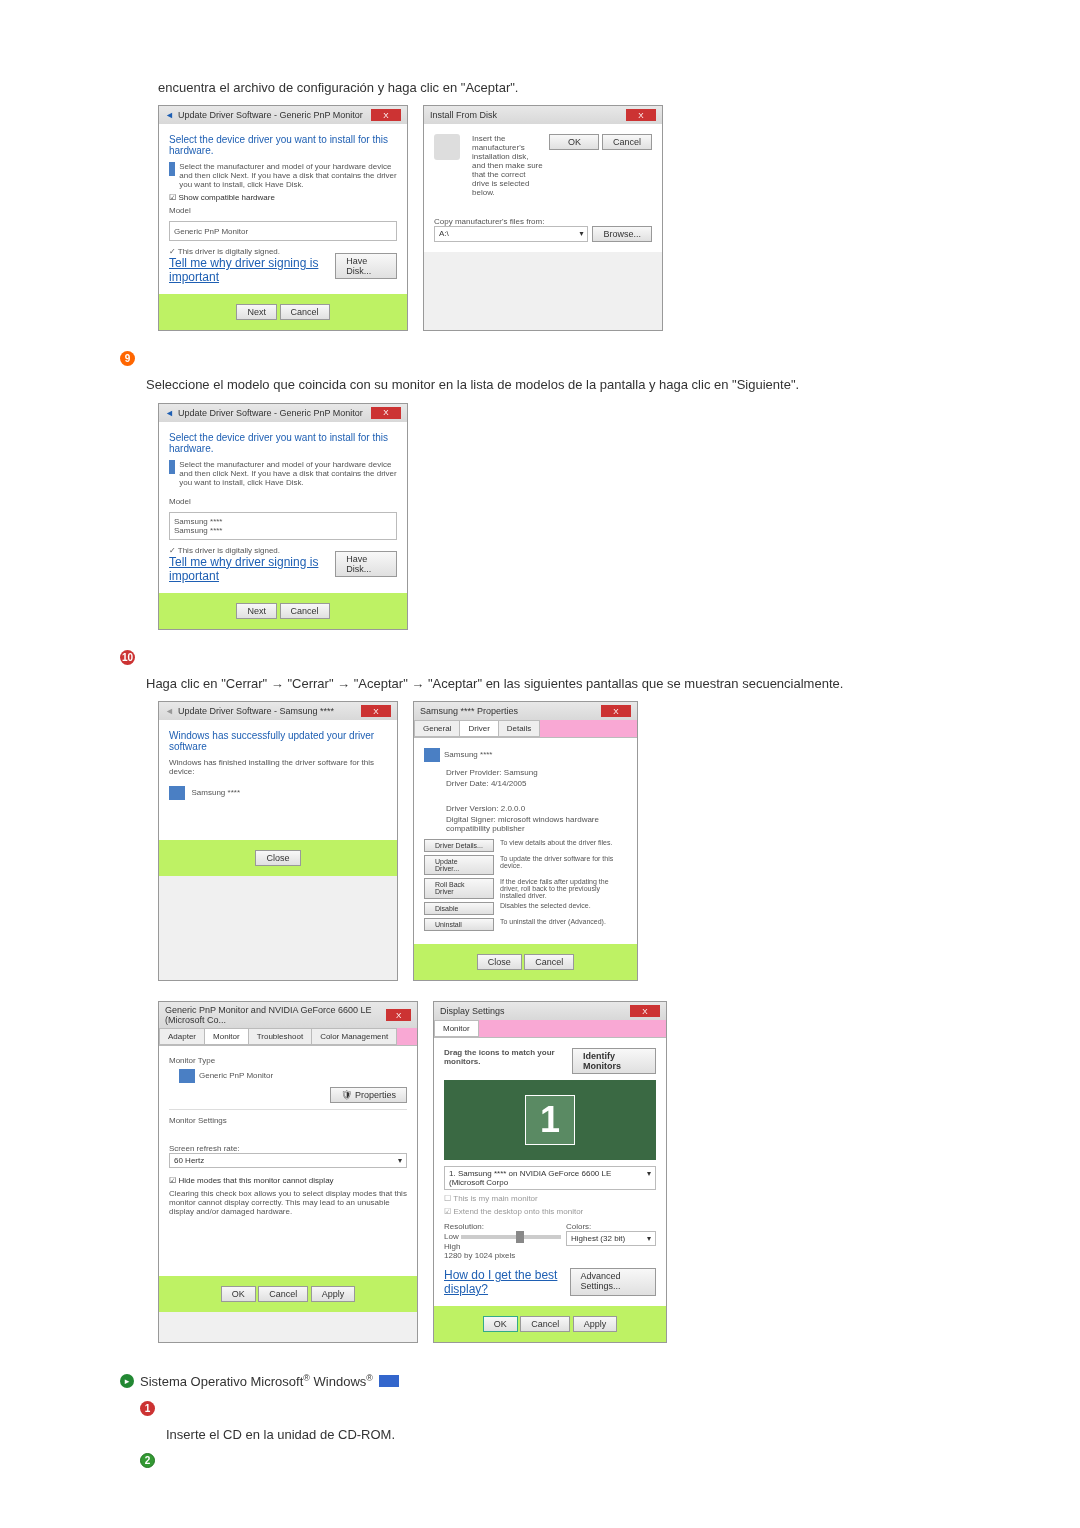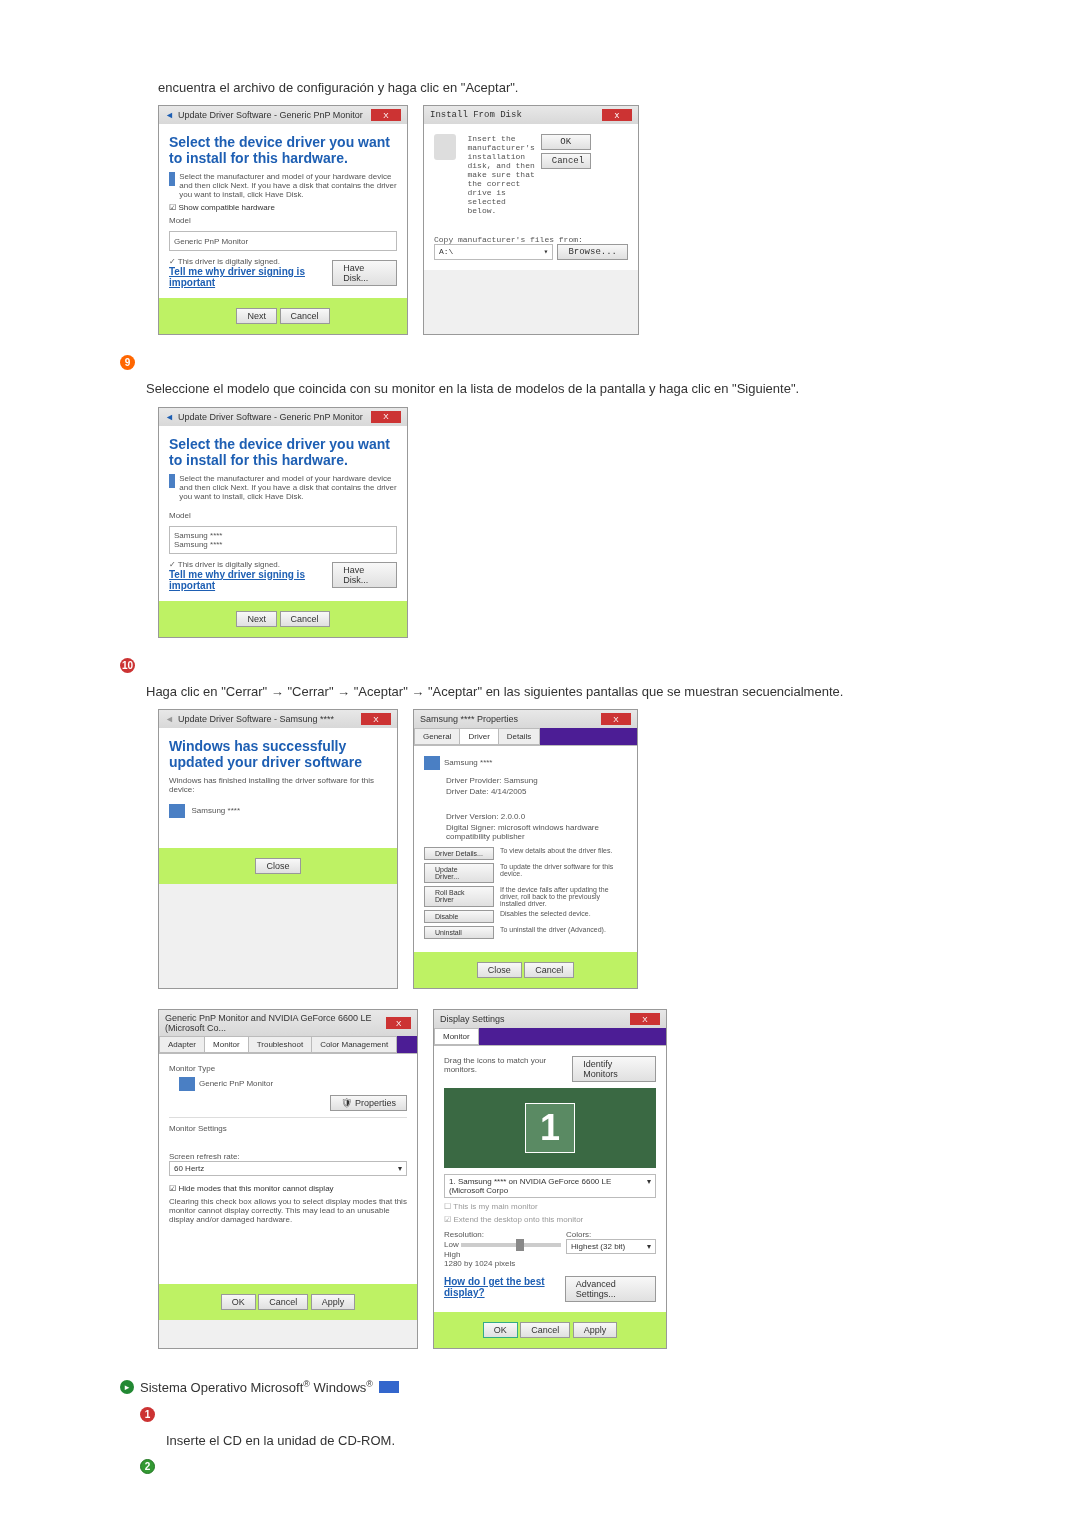--- a/index.html
+++ b/index.html
@@ -68,23 +68,22 @@
       display: flex;
       align-items: center;
       justify-content: center;
     }
     .window-body {
       background: #fff;
       padding: 10px;
     }
     .blue-header {
       color: #1e5fb3;
-      font-size: 14px;
+      font-size: 10px;
       margin-bottom: 6px;
-      font-weight: bold;
     }
     .small-text {
       font-size: 8px;
       color: #555;
     }
     .btn {
       background: linear-gradient(#f8f8f8, #e0e0e0);
       border: 1px solid #999;
       padding: 2px 10px;
       font-size: 9px;
@@ -99,39 +98,39 @@
     }
     .checkbox-line { margin: 4px 0; font-size: 8px; }
     .icon-monitor {
       display: inline-block;
       width: 16px;
       height: 14px;
       background: #4a7fc4;
       vertical-align: middle;
       margin-right: 4px;
     }
-    .link-blue { color: #1e5fb3; text-decoration: underline; font-size: 10px; font-weight: bold; }
+    .link-blue { color: #1e5fb3; text-decoration: underline; font-size: 12px; }
     .disk-icon {
       display: inline-block;
       width: 26px;
       height: 26px;
       background: #ddd;
       border-radius: 3px;
       vertical-align: top;
       margin-right: 6px;
     }
-    .w-install { width: 216px; font-family: Liberation Mono, monospace; }
+    .w-install { width: 240px; }
     .w-update { width: 250px; }
     .w-generic { width: 260px; }
     .w-display { width: 234px; }
     .w-success { width: 240px; }
     .w-props { width: 225px; }
     .tabs {
       display: flex;
-      background: #4c1d95;
+      background: #f9a8d4;
       border-bottom: 1px solid #bbb;
     }
     .tab {
       padding: 3px 8px;
       font-size: 8px;
       border: 1px solid #bbb;
       background: #fff;
       margin-right: -1px;
     }
     .tab.inactive { background: #eee; }
@@ -420,21 +419,21 @@
 
   <div class="window w-display">
     <div class="window-title">
       <span>Display Settings</span>
       <span class="close-btn">X</span>
     </div>
     <div class="tabs">
       <div class="tab">Monitor</div>
     </div>
     <div class="window-body">
-      <div style="display:flex; ">
+      <div style="display:flex; font-weight:bold;">
         <span class="small-text">Drag the icons to match your monitors.</span>
         <span class="btn">Identify Monitors</span>
       </div>
       <div class="monitor-display">
         <div class="monitor-num">1</div>
       </div>
       <div class="select-box">
           <span>1. Samsung **** on NVIDIA GeForce 6600 LE (Microsoft Corpo</span>
           <span>▾</span>
         </div>

